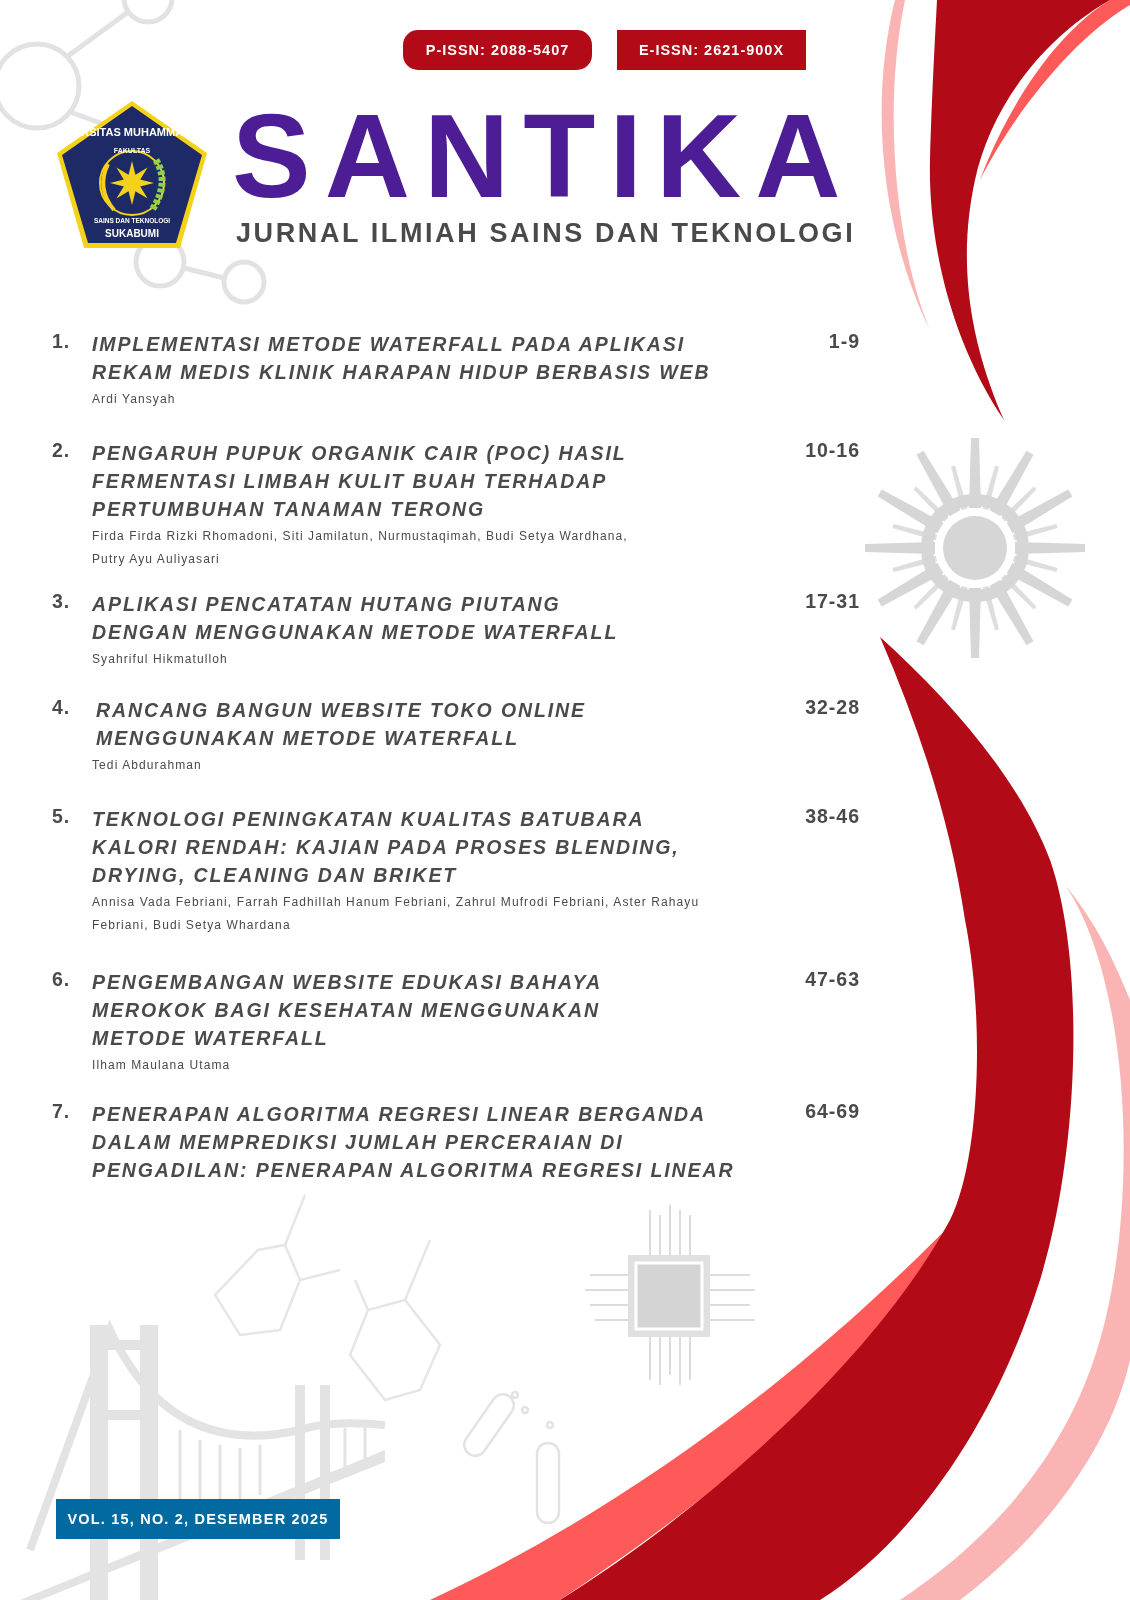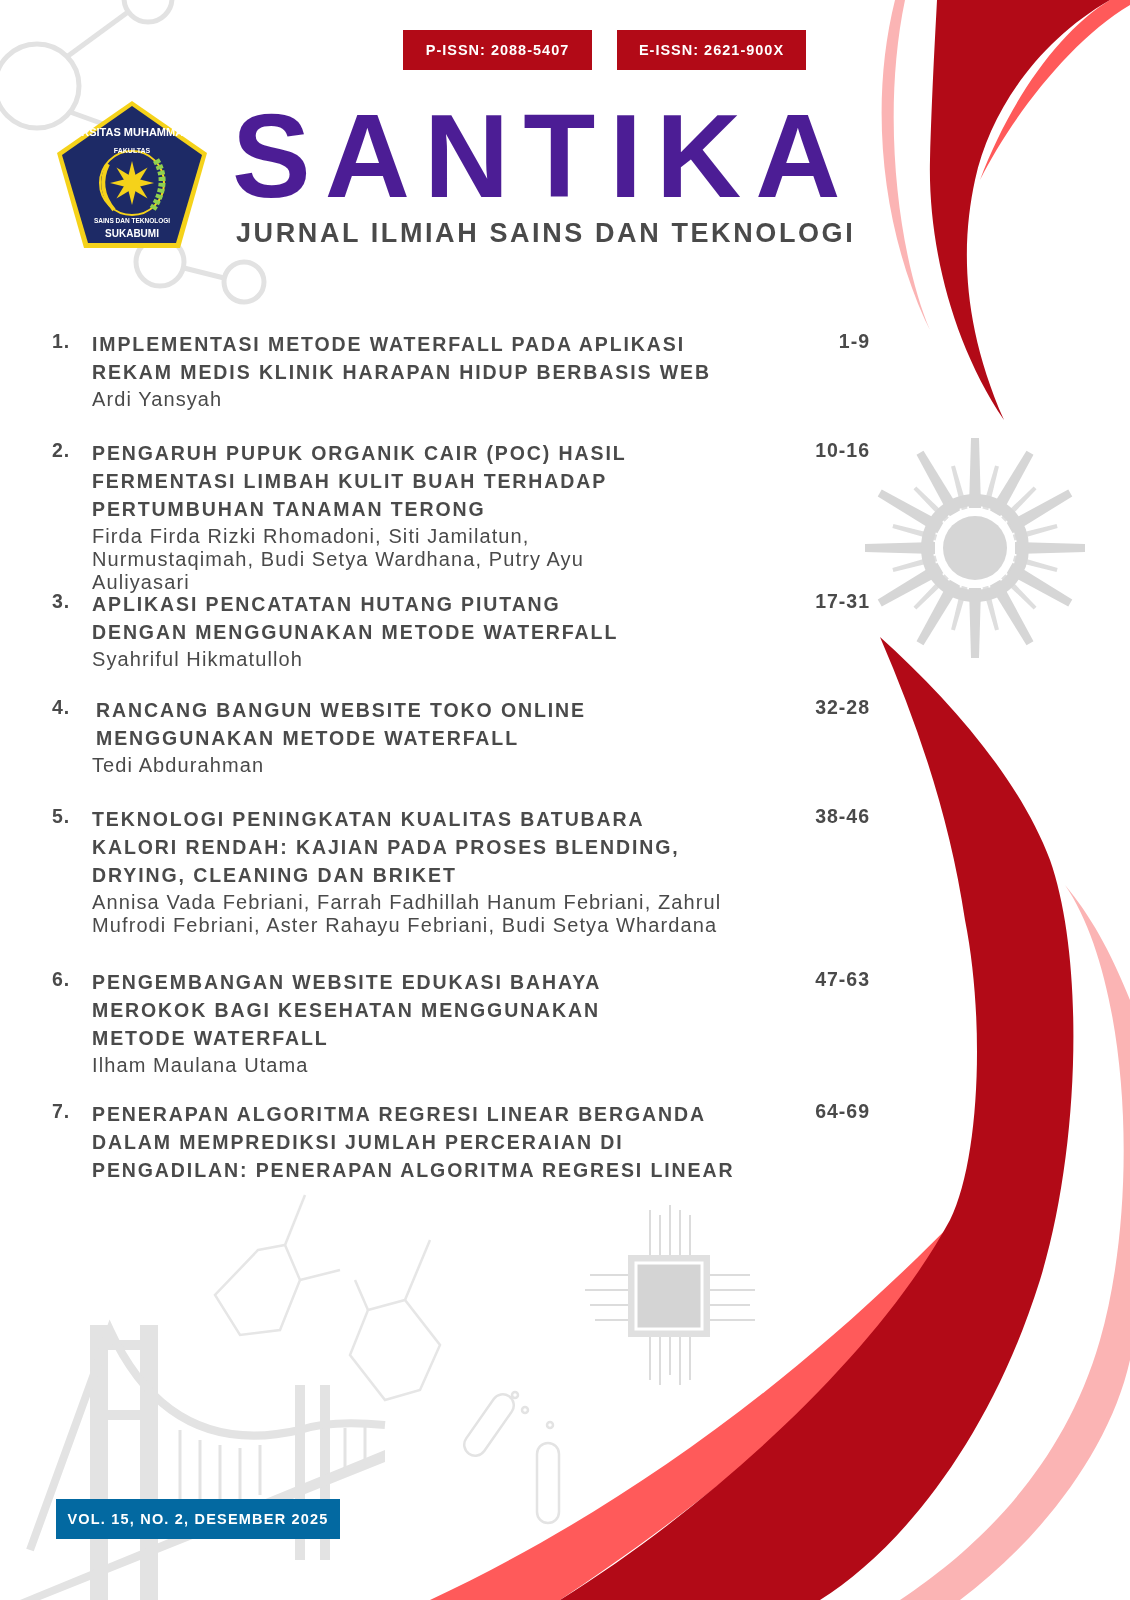--- a/index.html
+++ b/index.html
@@ -28,29 +28,29 @@
   }
   .toc { position: absolute; left: 0; top: 0; width: 1130px; }
   .entry { position: absolute; left: 52px; width: 820px; }
   .num {
     position: absolute; left: 0; top: 0; width: 36px;
     font-size: 19.5px; font-weight: bold; color: #4a4a4a; letter-spacing: 1px;
   }
   .etitle {
     margin-left: 40px; width: 690px;
     font-size: 19.5px; font-weight: bold; color: #4a4a4a;
-    letter-spacing: 1.9px; line-height: 28px;
+    letter-spacing: 1.9px; line-height: 28px; font-style: italic;
   }
   .pages {
-    position: absolute; right: 2px; top: 0;
+    position: absolute; right: 12px; top: 0;
     font-size: 19.5px; font-weight: bold; color: #4a4a4a; letter-spacing: 1px;
   }
   .authors {
     margin-left: 40px; margin-top: 2px;
-    font-size: 20px; color: #4a4a4a; letter-spacing: 1.1px; line-height: 23px;
+    font-size: 12px; color: #4a4a4a; letter-spacing: 1.1px; line-height: 23px;
   }
   .vol {
     position: absolute; left: 56px; top: 1499px; width: 284px; height: 40px;
     background: #0369a1; color: #fff;
     font-weight: bold; font-size: 14.5px; letter-spacing: 1.2px;
     display: flex; align-items: center; justify-content: center;
   }
 </style>
 </head>
 <body>
@@ -164,21 +164,21 @@
       <line x1="710" y1="1305" x2="750" y2="1305"></line>
         <line x1="710" y1="1320" x2="755" y2="1320"></line>
     </g>
   </g>
 
   <path d="M1065 885 C 1130 980, 1140 1200, 1100 1340 C 1060 1480, 960 1560, 900 1600 L 960 1600 C 1040 1540, 1110 1450, 1130 1360 L 1130 1000 C 1110 950, 1090 915, 1065 885 Z" fill="#fbb4b4"></path>
   <path d="M430 1600 C 600 1520, 780 1400, 960 1215 L 980 1240 C 820 1420, 650 1540, 560 1600 Z" fill="#ff5a5a"></path>
   <path d="M880 637 C 950 700, 1020 780, 1050 860 C 1085 960, 1080 1150, 1040 1280 C 990 1440, 900 1550, 820 1600 L 560 1600 C 720 1500, 880 1350, 950 1220 C 980 1160, 985 1020, 965 920 C 950 820, 920 730, 880 637 Z" fill="#b20a17"></path>
 </svg>
 
-<div class="issn" style="left:403px; width:189px;">P-ISSN: 2088-5407</div>
+<div class="issn" style="left:403px; width:189px;border-radius:15px;">P-ISSN: 2088-5407</div>
 <div class="issn" style="left:617px; width:189px;">E-ISSN: 2621-900X</div>
 
 <svg class="logo" viewBox="0 0 160 160">
   <polygon points="80,3 155,55 128,150 32,150 5,55" fill="#f5d21a"></polygon>
   <polygon points="80,8 150,57 124,145 36,145 10,57" fill="#1d2a66"></polygon>
   <circle cx="80" cy="85" r="32" fill="#1d2a66" stroke="#f5d21a" stroke-width="2"></circle>
   <g transform="translate(80,85)" fill="#f5d21a">
     <polygon points="0,-22 4,-6 0,-2 -4,-6"></polygon>
     <polygon points="0,-22 4,-6 0,-2 -4,-6" transform="rotate(45)"></polygon>
     <polygon points="0,-22 4,-6 0,-2 -4,-6" transform="rotate(90)"></polygon>

